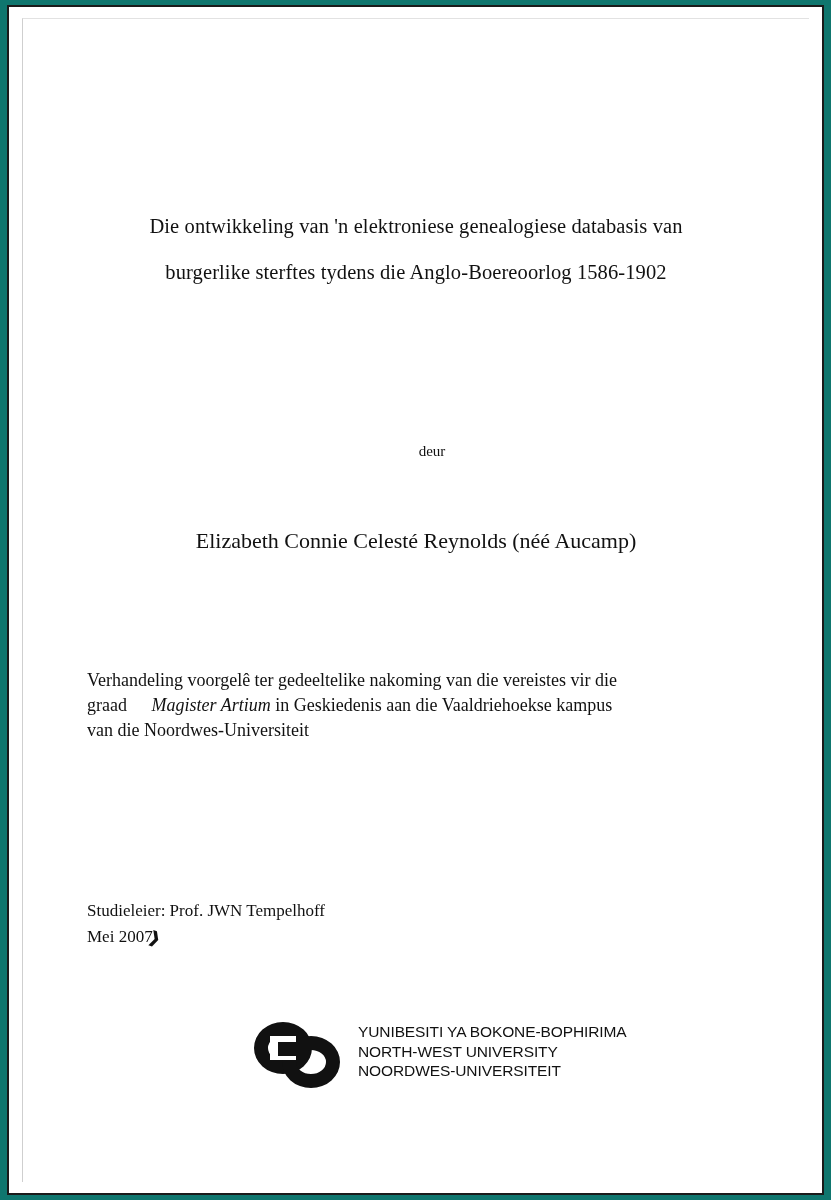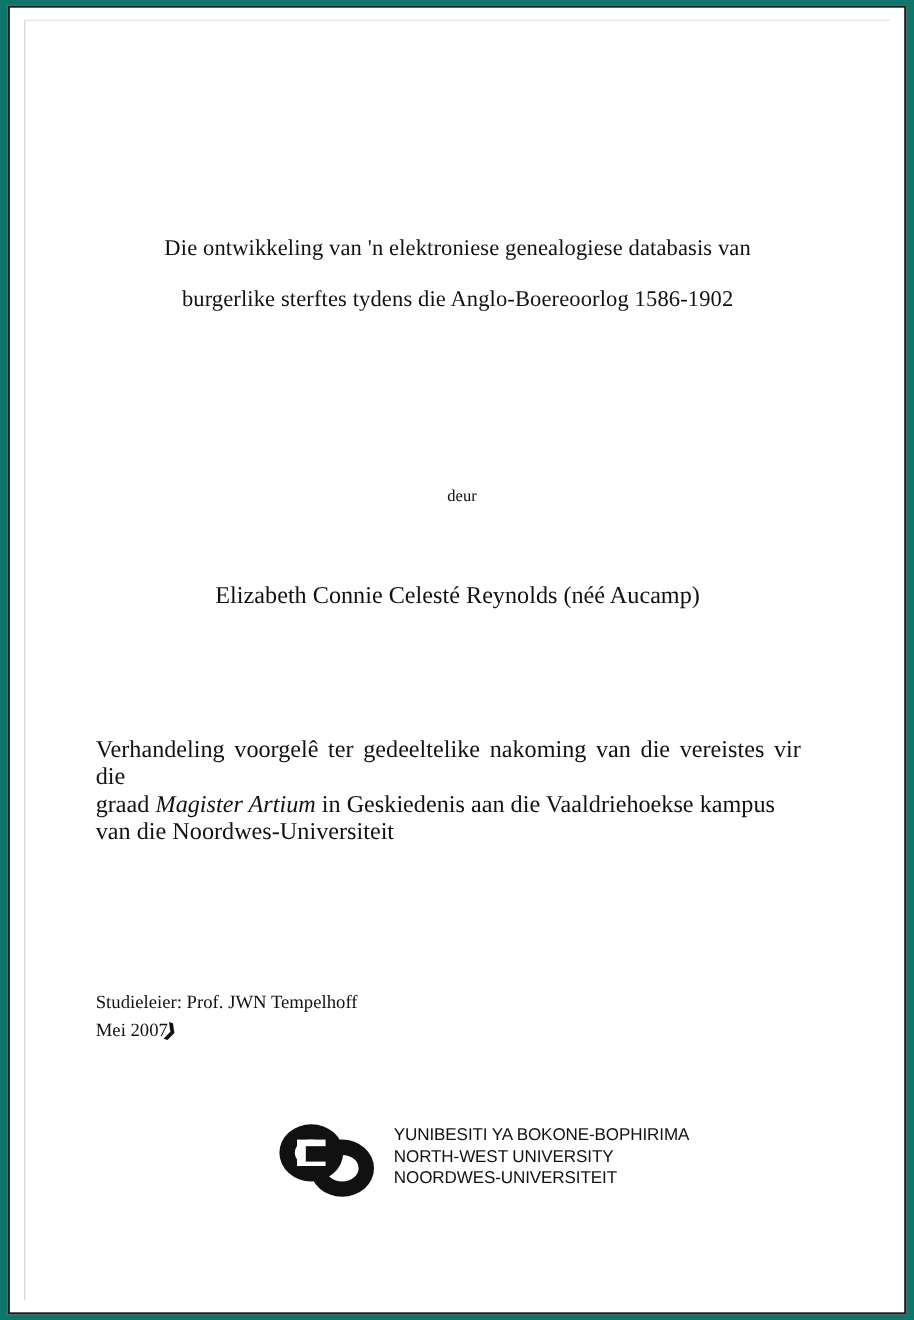--- a/index.html
+++ b/index.html
@@ -61,48 +61,49 @@
   .title-line {
     font-size: 20.5px;
     line-height: 46px;
     letter-spacing: 0.1px;
     white-space: nowrap;
   }
 
   .deur {
     position: absolute;
     top: 425px;
-    left: 4px;
+    left: 16px;
     width: 660px;
     text-align: center;
     font-size: 15px;
   }
 
   .author {
     position: absolute;
     top: 510px;
     left: 0;
     width: 660px;
     text-align: center;
     font-size: 22px;
   }
 
   .statement {
     position: absolute;
     top: 650px;
     left: 1px;
     width: 641px;
-    font-size: 22px;
+    font-size: 18px;
     line-height: 25px;
   }
   .statement .just {
     text-align: justify;
   }
   .statement .ital {
     font-style: italic;
+    margin-left: 20px;
   }
 
   .supervisor {
     position: absolute;
     top: 880px;
     left: 1px;
     width: 560px;
     font-size: 17px;
     line-height: 26px;
   }

